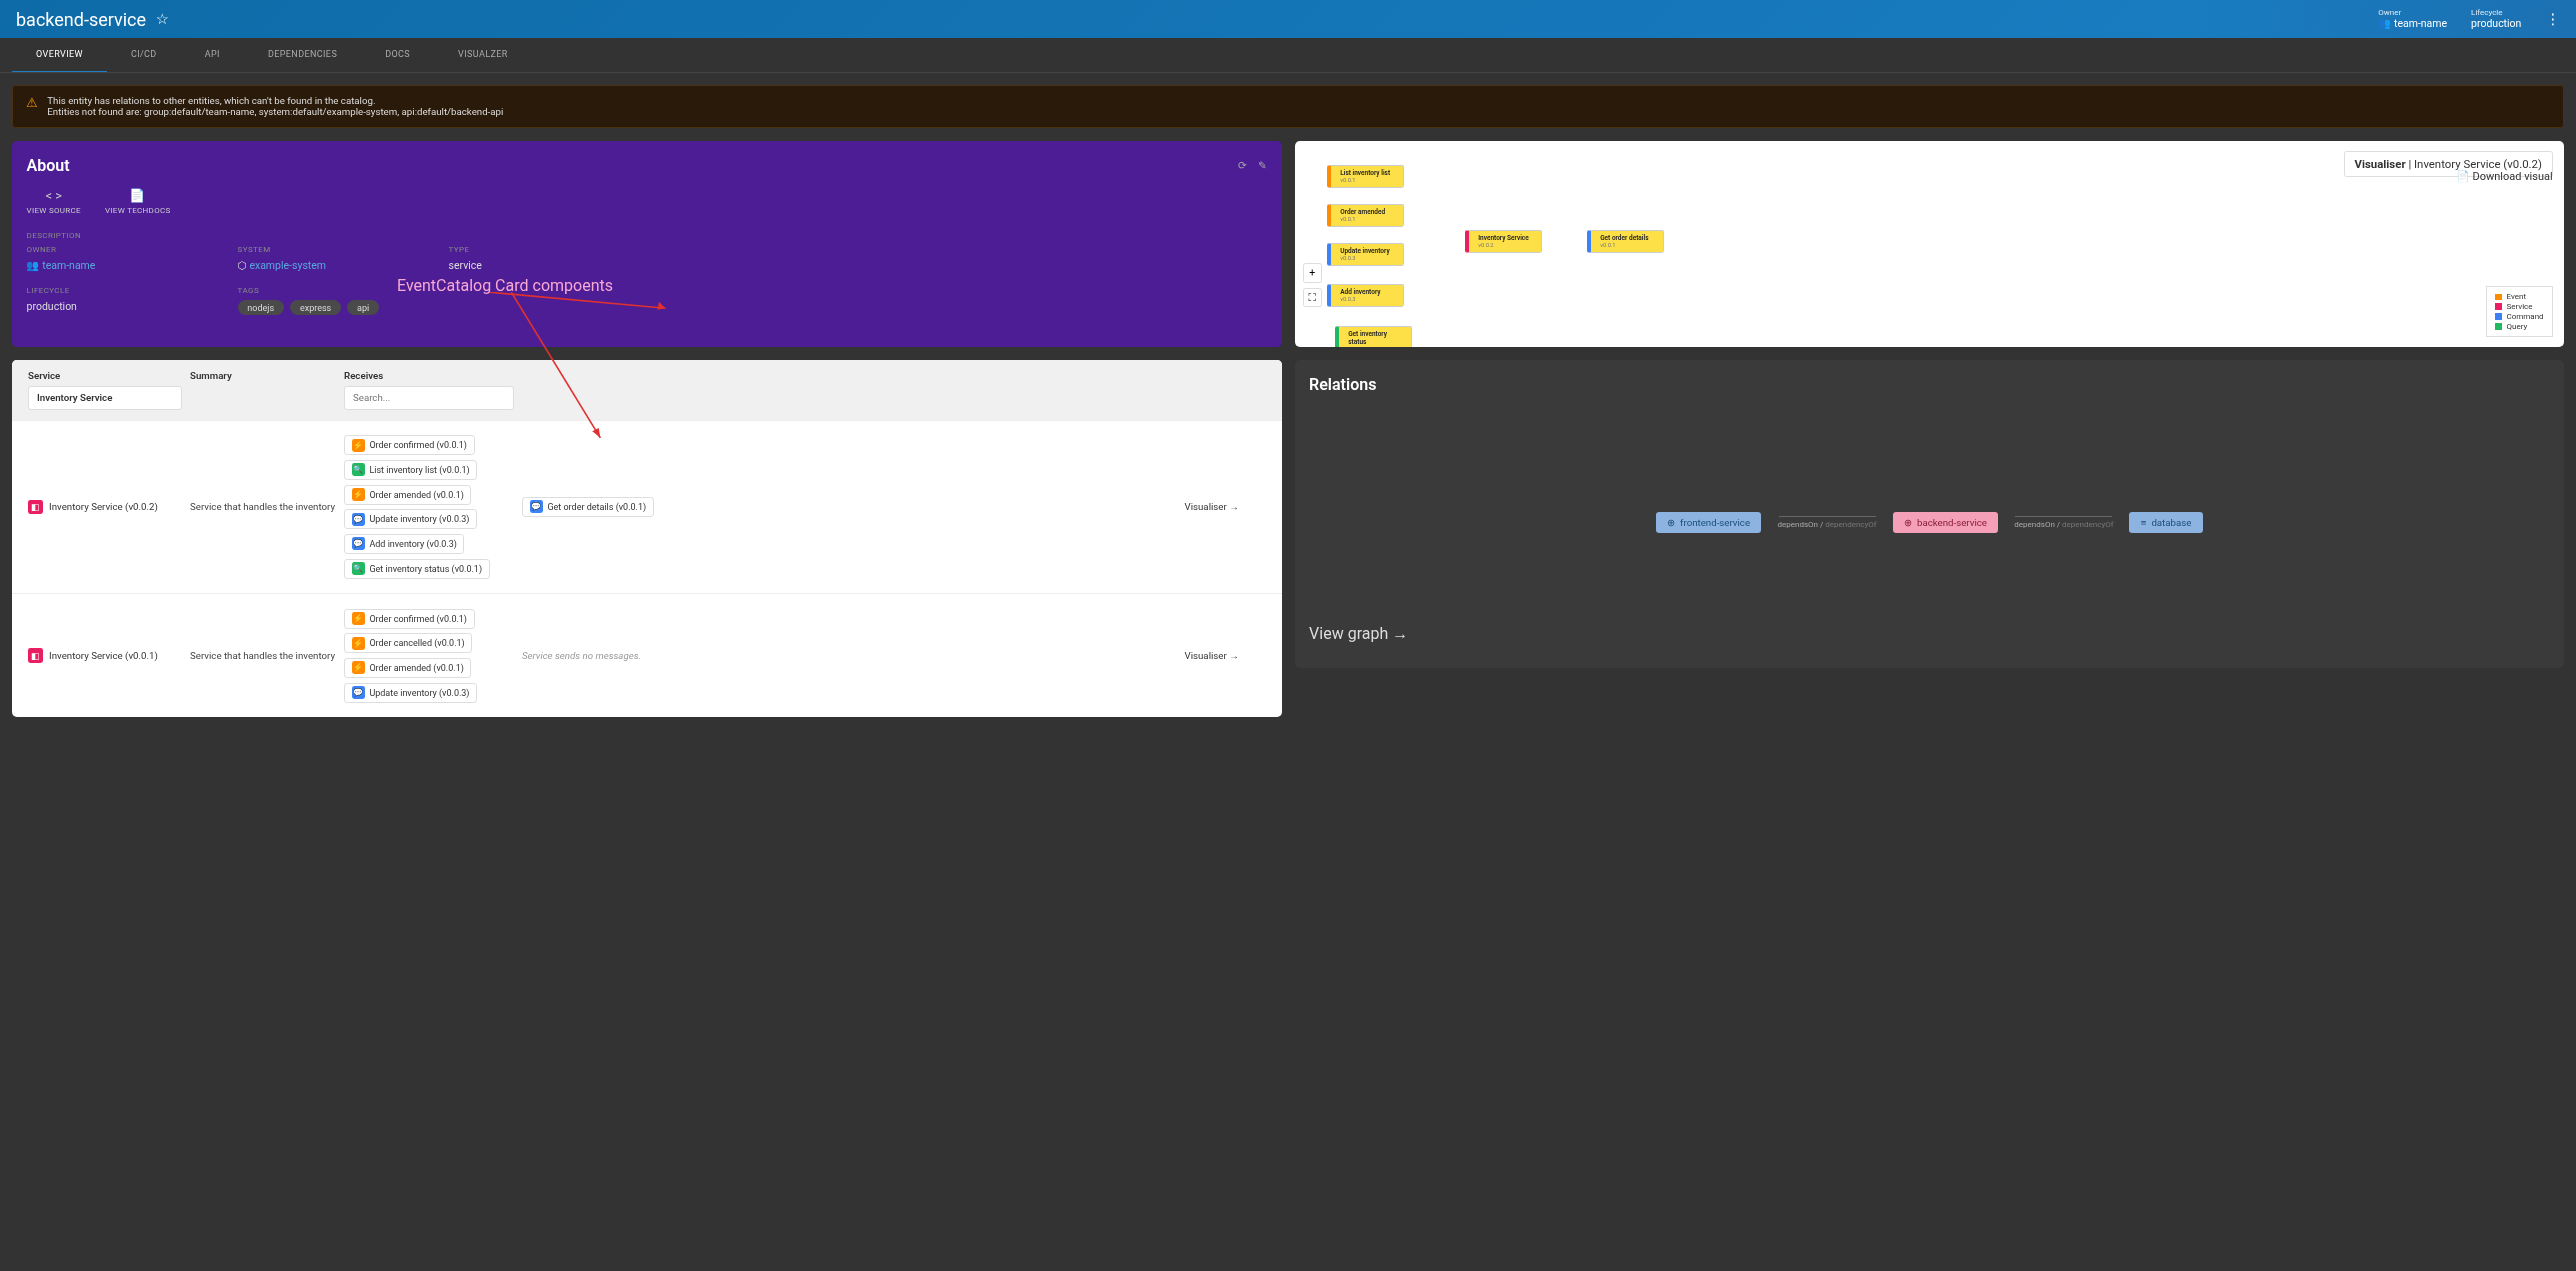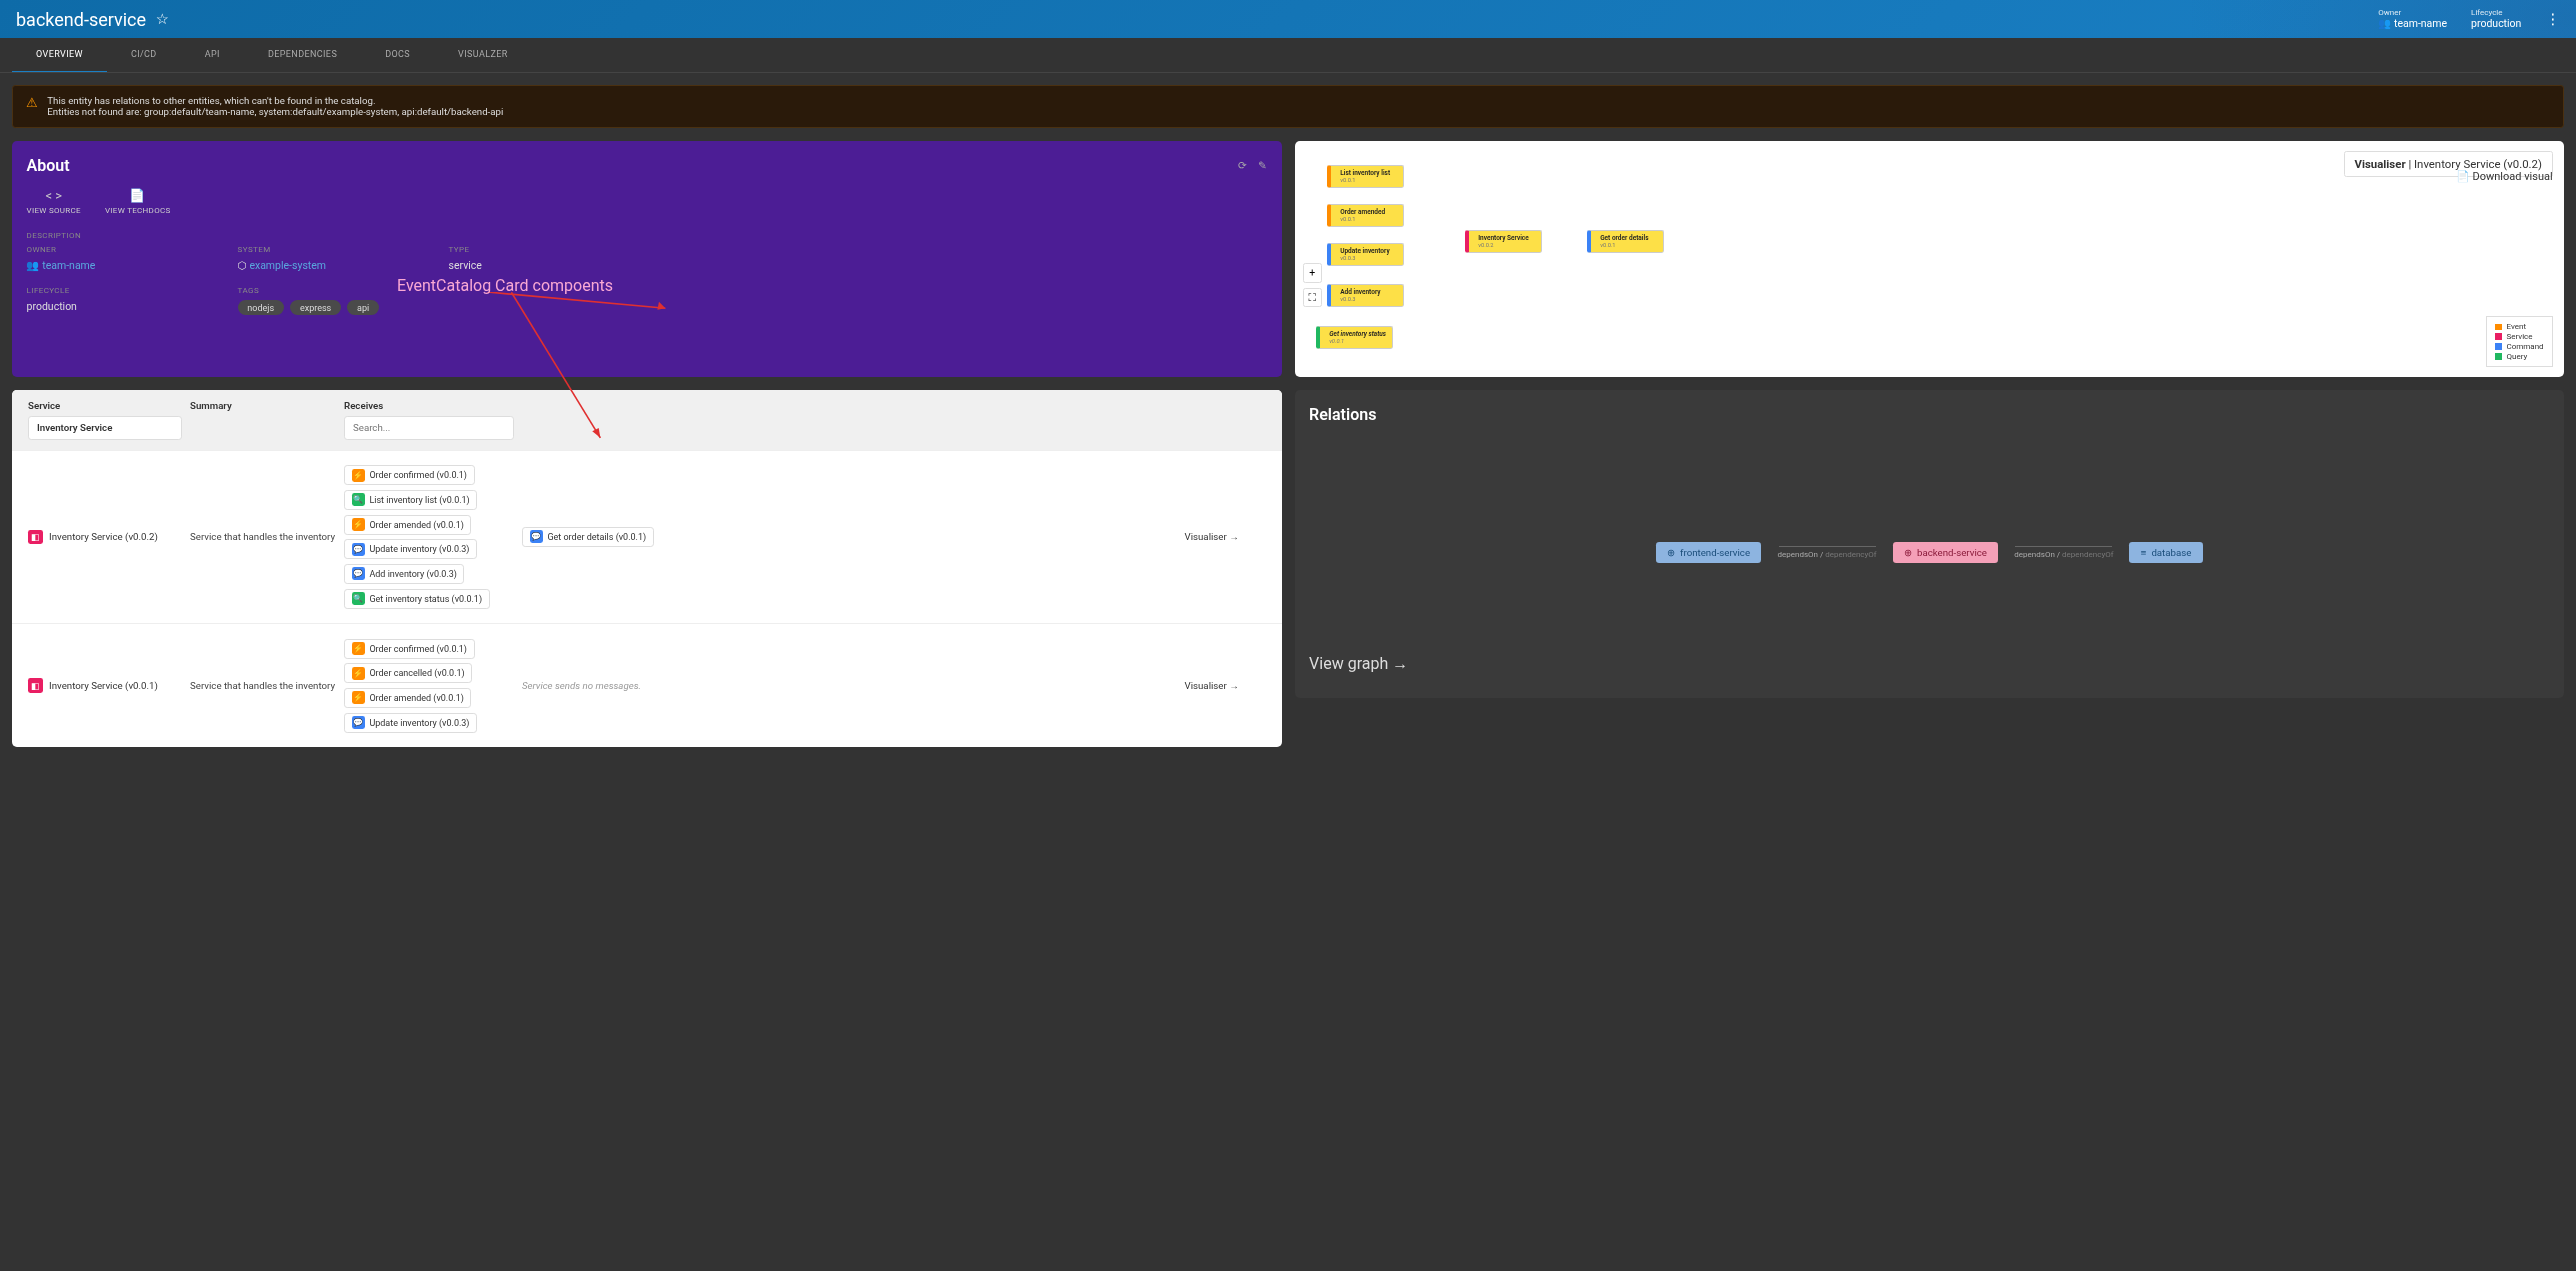--- a/index.html
+++ b/index.html
@@ -44,21 +44,21 @@
 .svc-icon{width:14.6px;height:14.6px;background:#e91e63;border-radius:2.4px;display:flex;align-items:center;justify-content:center;color:#fff;font-size:9px}
 .sum{font-size:9.7px;color:#444}
 .pills{display:flex;flex-direction:column;gap:4.9px}
 .pill{display:inline-flex;align-items:center;gap:4.9px;border:0.8px solid #ddd;border-radius:3.2px;padding:2.4px 6.5px;font-size:9px;width:fit-content}
 .pi{width:13px;height:13px;border-radius:2.4px;display:flex;align-items:center;justify-content:center;color:#fff;font-size:8px}
 .pi.ev{background:#ff8c00}
 .pi.qr{background:#20b860}
 .pi.cm{background:#3b82f6}
 .nosend{font-style:italic;color:#999;font-size:9.7px}
 .vislink{font-size:9.7px;color:#333;cursor:pointer}
-.vis-panel{background:#fff;border-radius:4.9px;padding:9.7px;position:relative;height:236px;overflow:hidden}
+.vis-panel{background:#fff;border-radius:4.9px;padding:9.7px;position:relative;height:206px;overflow:hidden}
 .vis-title-box{position:absolute;right:11.4px;top:9.7px;background:#fff;border:0.8px solid #ddd;padding:4.9px 9.7px;font-size:11.4px;color:#333;border-radius:2.4px;z-index:5}
 .vis-title-box b{font-weight:700}
 .vis-dl{position:absolute;right:11.4px;top:29px;font-size:11px;color:#333;z-index:5}
 .vis-ctrl{position:absolute;left:8px;top:122px;display:flex;flex-direction:column;gap:4.9px;z-index:5}
 .vis-ctrl button{width:19.5px;height:19.5px;border:0.8px solid #ddd;background:#fff;border-radius:2.4px;font-size:10.5px;cursor:pointer}
 .vis-legend{position:absolute;right:11.4px;bottom:9.7px;background:#fff;border:0.8px solid #ddd;padding:4.9px 8px;font-size:8px;color:#333;z-index:5}
 .vis-legend div{display:flex;align-items:center;gap:4.9px;margin:0.8px 0}
 .sq{width:6.5px;height:6.5px}
 .vis-canvas{position:absolute;left:0;top:0;width:100%;height:100%}
 .vnode{position:absolute;border:0.8px solid #ccc;border-radius:2.4px;background:#fde047;font-size:6.5px;padding:3.2px 4.9px 3.2px 9.7px;width:77px}
@@ -186,21 +186,21 @@
           <div class="vn-sub">v0.0.1</div>
         </div>
         <div class="vnode bl" style="left: 32px; top: 102px;">
           <div class="vn-title">Update inventory</div>
           <div class="vn-sub">v0.0.3</div>
         </div>
         <div class="vnode bl" style="left: 32px; top: 143px;">
           <div class="vn-title">Add inventory</div>
           <div class="vn-sub">v0.0.3</div>
         </div>
-        <div class="vnode gr" style="left: 21px; top: 185px; font-style: italic;">
+        <div class="vnode gr" style="left: 40px; top: 185px;">
           <div class="vn-title">Get inventory status</div>
           <div class="vn-sub">v0.0.1</div>
         </div>
         <div class="vnode pk" style="left: 170px; top: 89px;">
           <div class="vn-title">Inventory Service</div>
           <div class="vn-sub">v0.0.2</div>
         </div>
         <div class="vnode bl" style="left: 292px; top: 89px;">
           <div class="vn-title">Get order details</div>
           <div class="vn-sub">v0.0.1</div>

